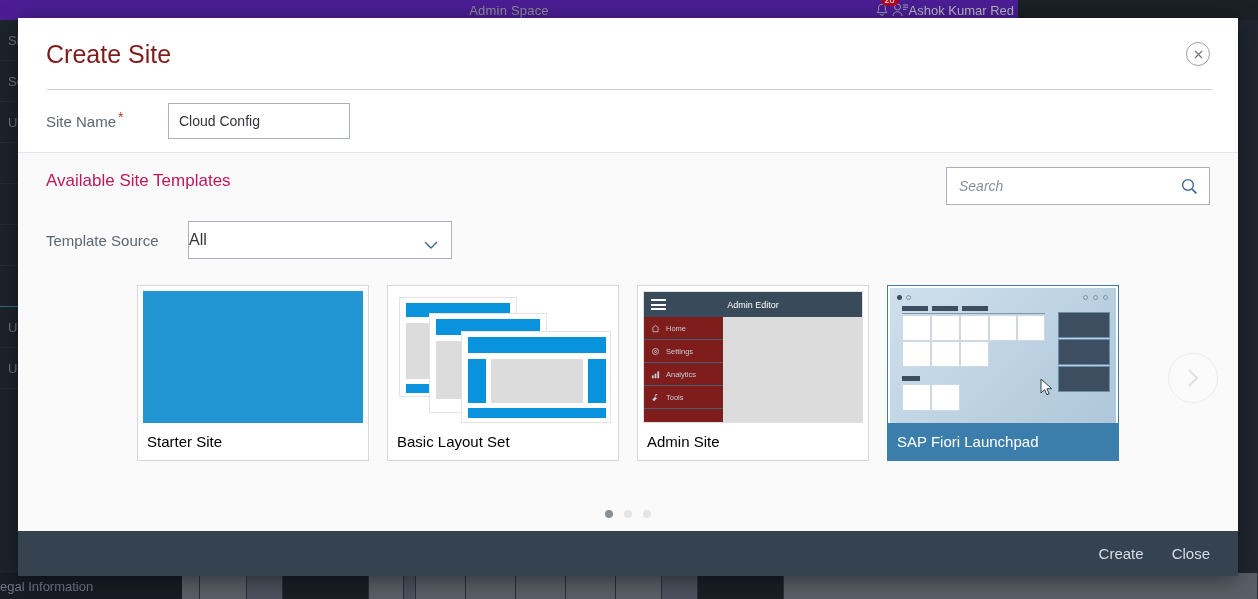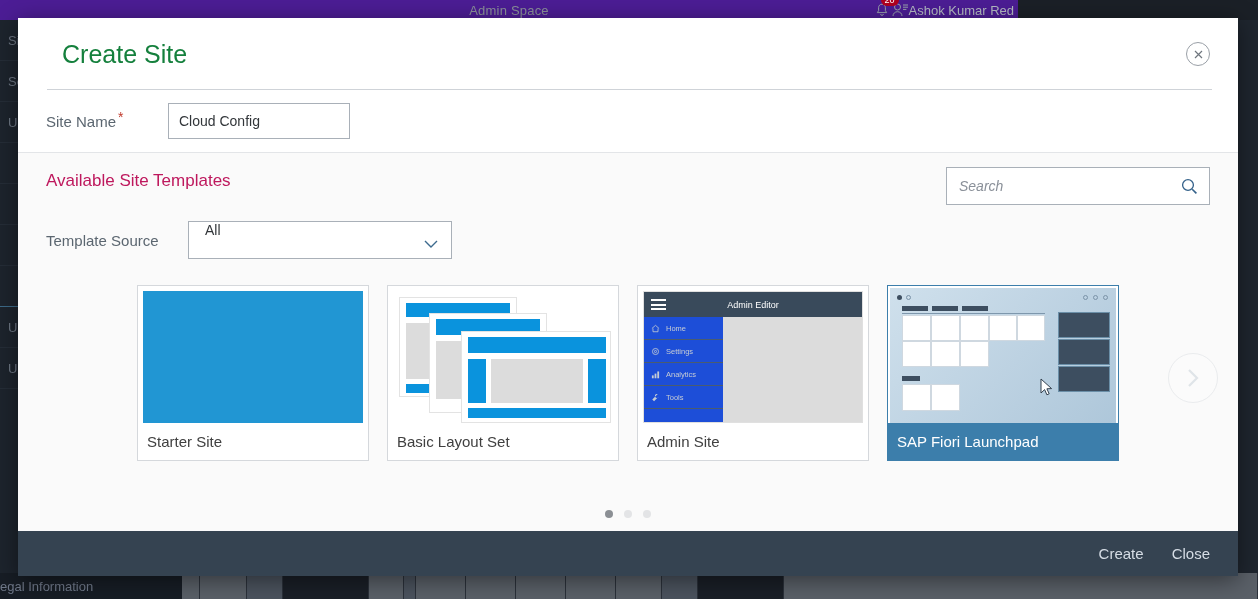--- a/index.html
+++ b/index.html
@@ -78,21 +78,21 @@
   }
 
   .modal-header {
     position: relative;
     height: 72px; flex: none;
     display: flex; align-items: center;
     padding: 0 28px;
     background: #fff;
   }
   .modal-title {
-    font-size: 25px; color: #15803d; font-weight: 400; margin-left: 16px;
+    font-size: 25px; color: #7f1d1d; font-weight: 400;
   }
   .modal-underline {
     position: absolute; left: 29px; right: 26px; bottom: 0;
     border-bottom: 1px solid #cfd3d8;
   }
   .close-btn {
     position: absolute; right: 28px; top: 50%; transform: translateY(-50%);
     width: 24px; height: 24px; border-radius: 50%;
     border: 1px solid #9aa0a7;
     display: flex; align-items: center; justify-content: center;
@@ -155,23 +155,23 @@
 
   .source-row {
     display: flex; align-items: center;
     padding: 16px 28px 0 28px;
   }
   .source-label { font-size: 15px; color: #5b6670; width: 142px; }
   .select-box {
     position: relative;
     width: 264px; height: 38px;
     border: 1px solid #a9b0b8; background: #fff;
-    display: flex; align-items: flex-start;
-    padding: 0 16px;
-    font-size: 14px; color: #32363a;
+    display: flex; align-items: center;
+    padding: 0 0;
+    font-size: 16px; color: #32363a;
     cursor: pointer;
   }
   .select-chev { position: absolute; right: 12px; top: 14px; }
 
   .cards-area {
     position: relative;
     flex: 1;
     display: flex; align-items: flex-start; justify-content: center;
     gap: 18px;
     padding-top: 26px;
@@ -186,21 +186,21 @@
   }
   .card-thumb {
     height: 132px; margin: 5px 5px 0 5px;
     overflow: hidden; position: relative;
     background: #fff;
   }
   .card-label {
     flex: 1;
     display: flex; align-items: center;
     padding-left: 9px;
-    font-size: 15px; color: #404040;
+    font-size: 15px; color: #000000;
   }
   .card.selected { border-color: #3c7eab; }
   .card.selected .card-thumb { margin: 2px 2px 0 2px; height: 135px; }
   .card.selected .card-label { background: #3c7eab; color: #fff; }
 
   
   .thumb-solid { width: 100%; height: 100%; background: #2196d3; }
 
   
   .thumb-layout { width: 100%; height: 100%; position: relative; background: #fff; }
@@ -214,21 +214,21 @@
     height: 25px; background: #394a5b;
     display: flex; align-items: center; position: relative;
   }
   .ae-burger { margin-left: 7px; width: 15px; }
   .ae-burger i { display: block; height: 2px; background: #fff; margin: 2.5px 0; }
   .ae-title {
     position: absolute; left: 0; right: 0; text-align: center;
     font-size: 9px; color: #fff; font-weight: normal; pointer-events: none;
   }
   .ae-body { display: flex; height: calc(100% - 25px); }
-  .ae-side { width: 79px; background: #1d4ed8; }
+  .ae-side { width: 79px; background: #7f1d1d; }
   .ae-item {
     height: 23px; display: flex; align-items: center; gap: 6px;
     padding-left: 7px; border-bottom: 1px solid #4a5c70;
     font-size: 7.5px; color: #c6ccd4;
   }
   .ae-main { flex: 1; background: #dcdcdc; }
 
   
   .thumb-fiori {
     width: 100%; height: 100%;

